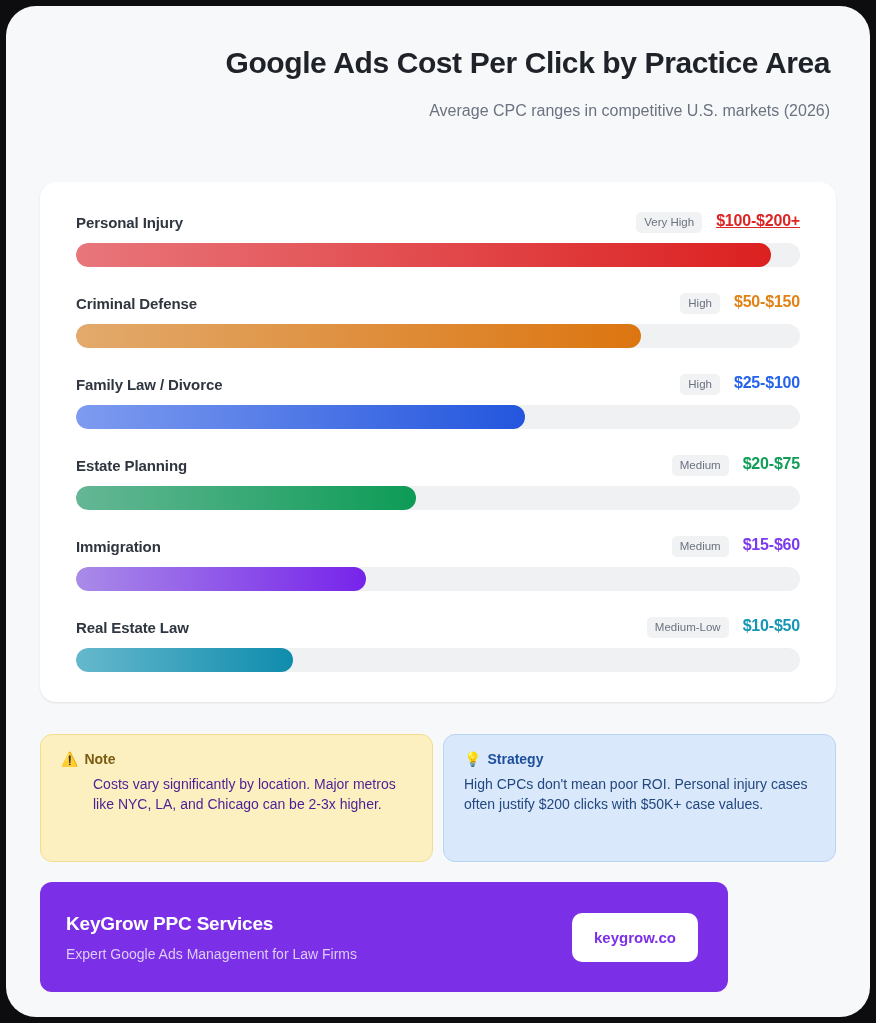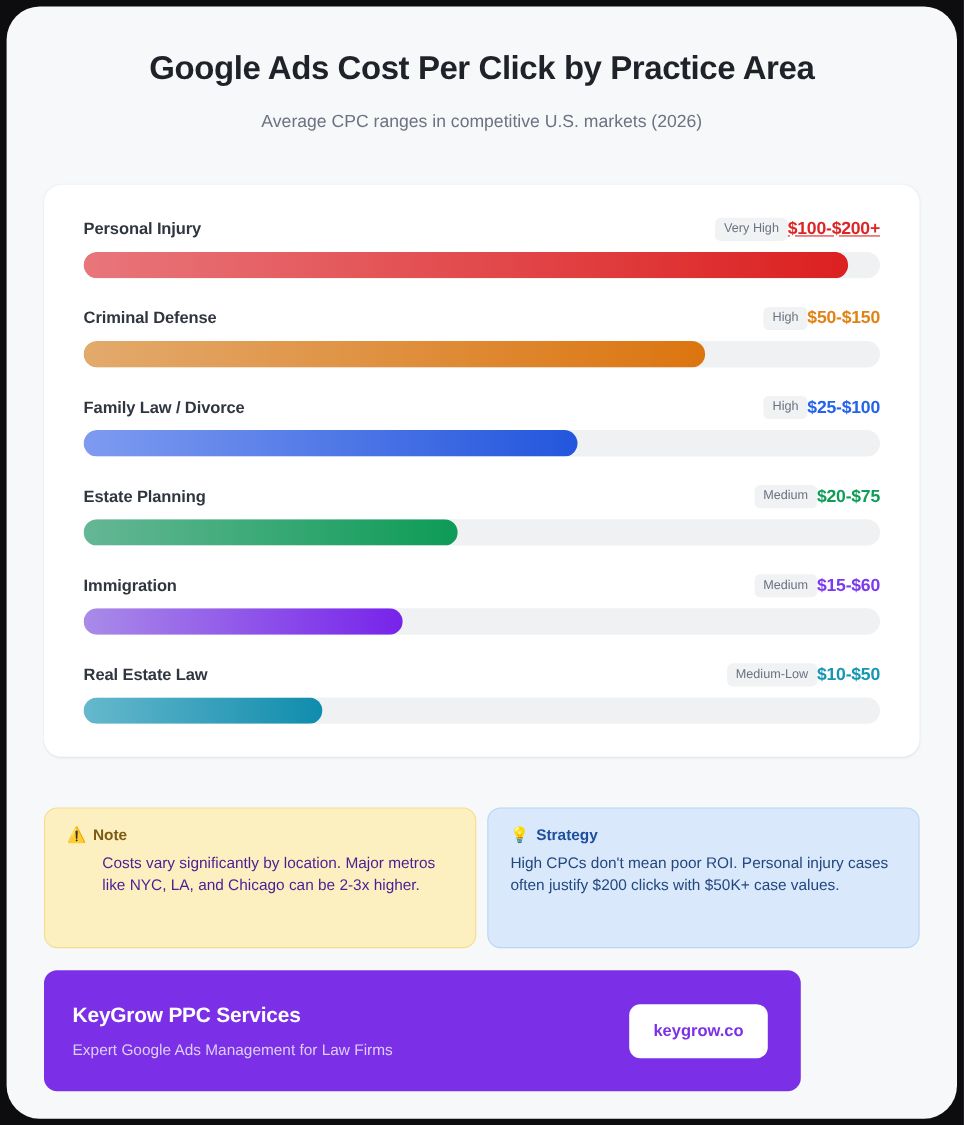--- a/index.html
+++ b/index.html
@@ -28,42 +28,42 @@
     width: 864px;
     height: 1011px;
     border-radius: 30px;
     background: #f7f8fa;
     overflow: hidden;
   }
 
   
   #header {
     padding: 38px 40px 0 40px;
-    text-align: center;
+    text-align: right;
   }
   #page-title {
     font-size: 30px;
     font-weight: bold;
     color: #1f2329;
     letter-spacing: -0.4px;
     margin: 0;
     line-height: 38px;
   }
   #page-subtitle {
     font-size: 16px;
     color: #6b7280;
     margin: 18px 0 0 0;
     line-height: 22px;
   }
 
   
   #chart-card {
     position: absolute;
     left: 34px;
-    top: 162px;
+    top: 176px;
     width: 796px;
     background: #ffffff;
     border-radius: 16px;
     box-shadow: 0 1px 3px rgba(16,24,40,0.06), 0 1px 2px rgba(16,24,40,0.04);
     padding: 30px 36px 30px 36px;
     box-sizing: border-box;
   }
   .bar-row {
     margin-bottom: 26px;
   }
@@ -76,21 +76,21 @@
     margin-bottom: 10px;
   }
   .bar-label {
     font-size: 15px;
     font-weight: bold;
     color: #2f3640;
     letter-spacing: -0.1px;
   }
   .bar-head-right {
     display: flex;
-    align-items: center;
+    gap: 14px;
   }
   .competition-badge {
     font-size: 11.5px;
     color: #6b7280;
     background: #f1f2f4;
     border-radius: 5px;
     padding: 4px 8px;
     line-height: 13px;
     white-space: nowrap;
   }

